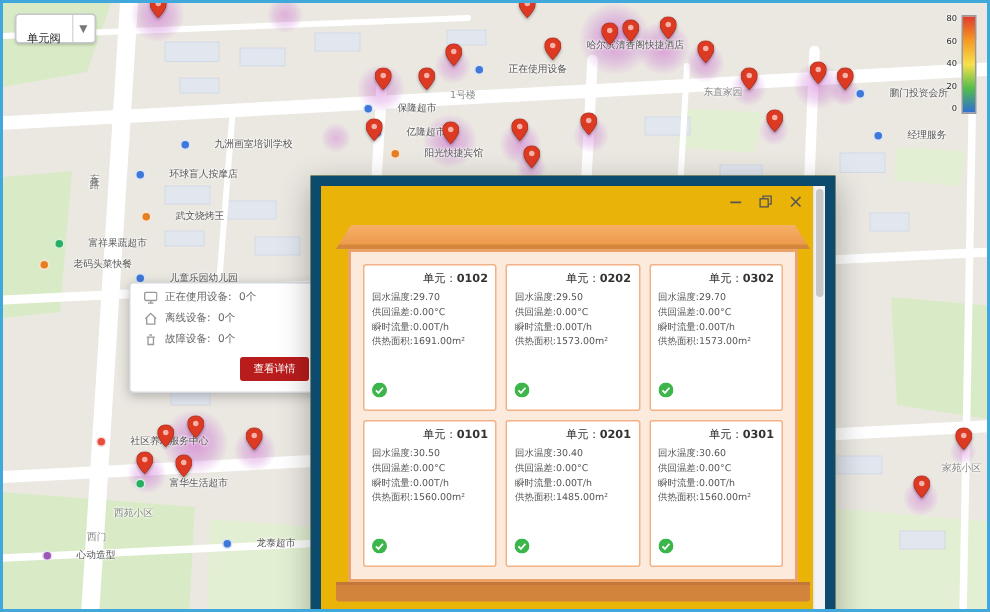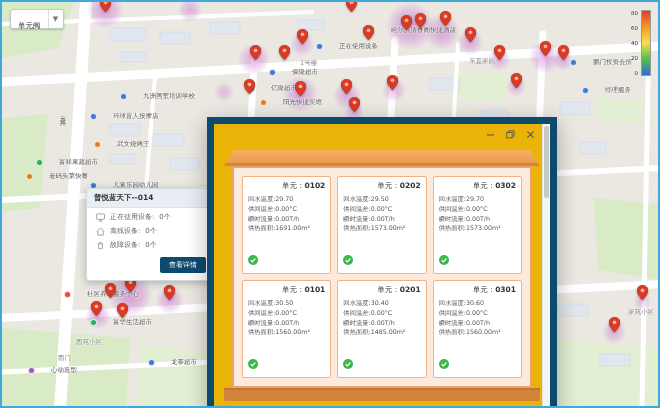--- a/index.html
+++ b/index.html
@@ -31,21 +31,21 @@
   #legend .ticks{display:flex;flex-direction:column;justify-content:space-between;font-size:5.5px;
      color:#222;text-align:right;text-shadow:0 0 2px #fff,0 0 2px #fff;padding:0;}
   #legend .bar{width:8px;height:64px;border:1px solid #999;}
   
   #tooltip{position:absolute;left:84px;top:186px;z-index:5;width:128px;background:#fff;border:1px solid #d5d9de;
      border-radius:3px;box-shadow:0 2px 8px rgba(0,0,0,.25);display:flex;flex-direction:column;}
   #tooltip .t-title{background:#e9eef5;font-size:7.5px;font-weight:bold;color:#333;padding:4px 7px;
      border-bottom:1px solid #dde2e8;}
   #tooltip .t-row{display:flex;align-items:center;gap:5px;font-size:7px;color:#666;padding:4px 9px 0 9px;}
   #tooltip .t-row svg{flex:0 0 auto;}
-  #tooltip .t-btn{align-self:flex-end;margin:7px 9px 7px 0;background:#0c4a6e;color:#fff;border:none;
+  #tooltip .t-btn{align-self:flex-end;margin:7px 9px 7px 0;background:#b91c1c;color:#fff;border:none;
      font-size:7px;padding:3px 9px;border-radius:2px;cursor:pointer;font-family:inherit;}
   
   #modal{position:absolute;left:205px;top:115px;z-index:10;width:336px;height:286px;background:#eab308;
      border:7px solid #0c4a6e;box-shadow:0 6px 20px rgba(0,0,0,.3);overflow:hidden;}
   #modal .win-controls{position:absolute;top:5px;right:14px;display:flex;gap:9px;align-items:center;z-index:2;}
   #modal .win-controls span{display:flex;align-items:center;justify-content:center;width:11px;height:11px;
      color:#555;cursor:pointer;}
   #modal .scrollbar{position:absolute;right:0;top:0;width:7px;height:100%;background:#f3f3f3;border-left:1px solid #e4e4e4;}
   #modal .scrollbar .thumb{position:absolute;top:2px;left:1px;width:5px;height:72px;background:#c7c7c7;border-radius:3px;}
   
@@ -143,21 +143,21 @@
       <div class="heat" style="left: 106px; top: 271px; height: 44px; width: 44px; opacity: 0.5;"></div>
       <div class="heat" style="left: 154px; top: 284px; height: 28px; width: 28px; opacity: 0.4;"></div>
       <div class="heat" style="left: 83px; top: 301px; height: 26px; width: 26px; opacity: 0.4;"></div>
       <div class="heat" style="left: 600px; top: 318px; height: 24px; width: 24px; opacity: 0.35;"></div>
       <div class="heat" style="left: 631px; top: 290px; height: 18px; width: 18px; opacity: 0.3;"></div>
     </div>
   <div id="labels">
       <div class="maplabel vert" style="left: 56px; top: 108px; color: rgb(122, 122, 122);">
         <span>东直路</span>
       </div>
-      <div class="maplabel" style="left: 240px; top: 66px; margin-left: 27px;">
+      <div class="maplabel" style="left: 240px; top: 66px;">
         <span class="dot" style="background: rgb(63, 120, 216);"></span>
         <span>保隆超市</span>
       </div>
       <div class="maplabel" style="left: 246px; top: 82px; text-align: right;">
         <span class="dot" style="background: rgb(63, 120, 216);"></span>
         <span>亿隆超市</span>
       </div>
       <div class="maplabel" style="left: 298px; top: 57px; color: rgb(136, 136, 136);">
         <span>1号楼</span>
       </div>
@@ -351,21 +351,20 @@
       <span>80</span>
       <span>60</span>
       <span>40</span>
       <span>20</span>
       <span>0</span>
     </div>
     <div class="bar" style="background: linear-gradient(rgb(226, 59, 46), rgb(245, 154, 35), rgb(247, 224, 75), rgb(83, 189, 74), rgb(47, 111, 214));"></div>
   </div>
 
   <div id="tooltip">
-    <div class="t-title">普悦蓝天下--014</div>
     <div class="t-row">
       <svg width="9" height="9" viewBox="0 0 10 10">
           <rect x="0.5" y="1" width="9" height="6" rx="1" fill="none" stroke="#999"></rect>
           <path d="M3 9h4M5 7v2" stroke="#999" fill="none"></path>
         </svg>
       <span>正在使用设备:</span>
       <span>0个</span>
     </div>
     <div class="t-row">
       <svg width="9" height="9" viewBox="0 0 10 10">

